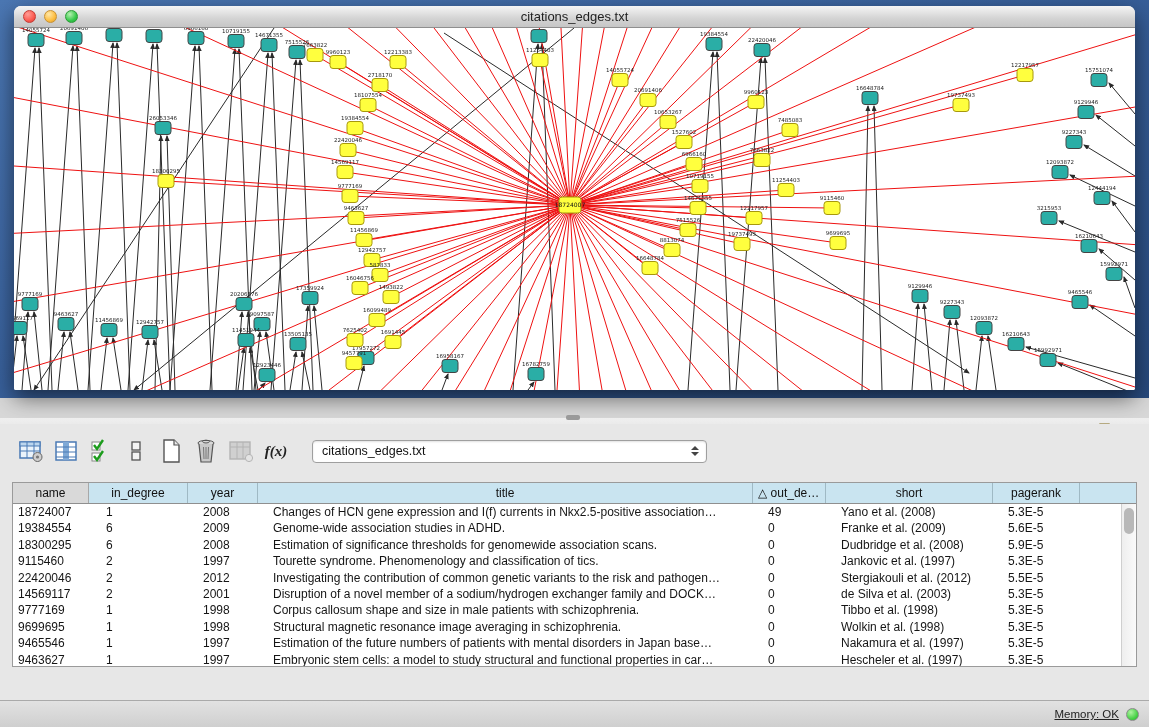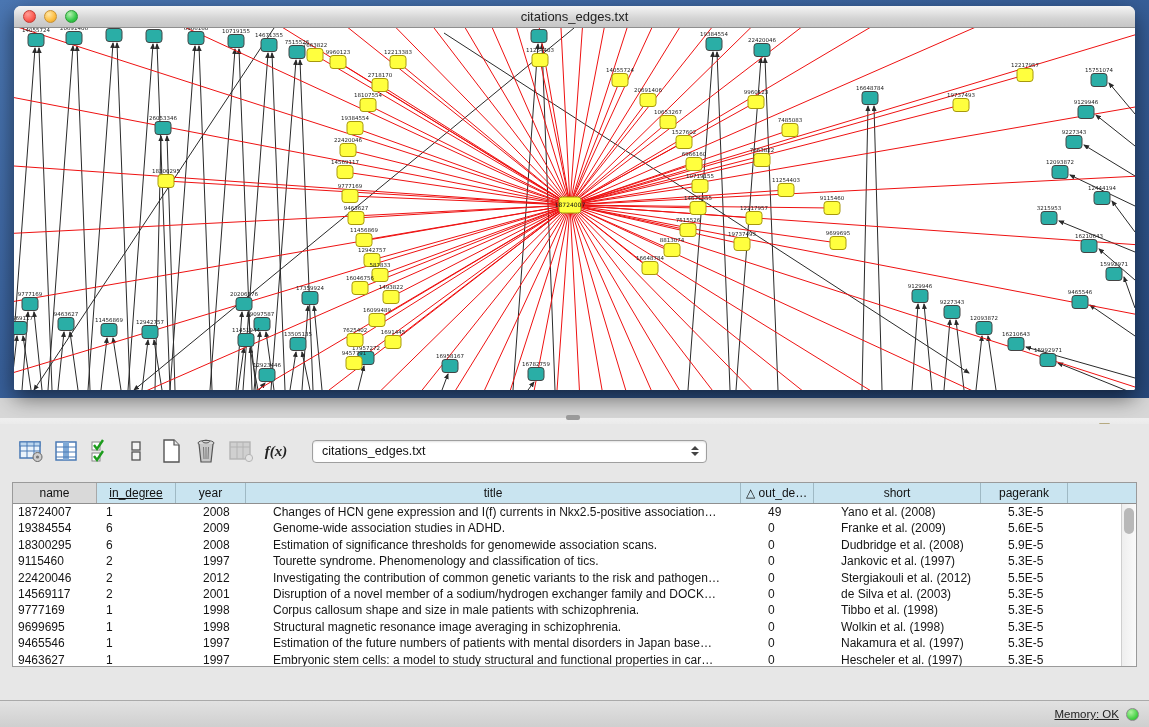--- a/index.html
+++ b/index.html
@@ -505,22 +505,22 @@
       <span>citations_edges.txt</span>
       <span class="spin">
           <i class="up"></i>
           <i class="dn"></i>
         </span>
     </div>
   </div>
 
   <div class="tbl-wrap">
     <div class="thead" id="thead">
-        <div class="th gray" style="width: 84px;">name</div>
-        <div class="th" style="width: 79px; text-decoration: underline;">in_degree</div>
+        <div class="th gray" style="width: 76px;">name</div>
+        <div class="th" style="width: 99px;">in_degree</div>
         <div class="th" style="width: 70px;">year</div>
         <div class="th" style="width: 495px;">title</div>
         <div class="th" style="width: 73px; text-align: left; padding-left: 5px;">△ out_de…</div>
         <div class="th" style="width: 167px;">short</div>
         <div class="th" style="width: 87px;">pagerank</div>
         <div class="th fill"></div>
       </div>
     <div class="tbody" id="tbody">
       <div class="tr">
           <div class="td" style="width: 88px;">18724007</div>

